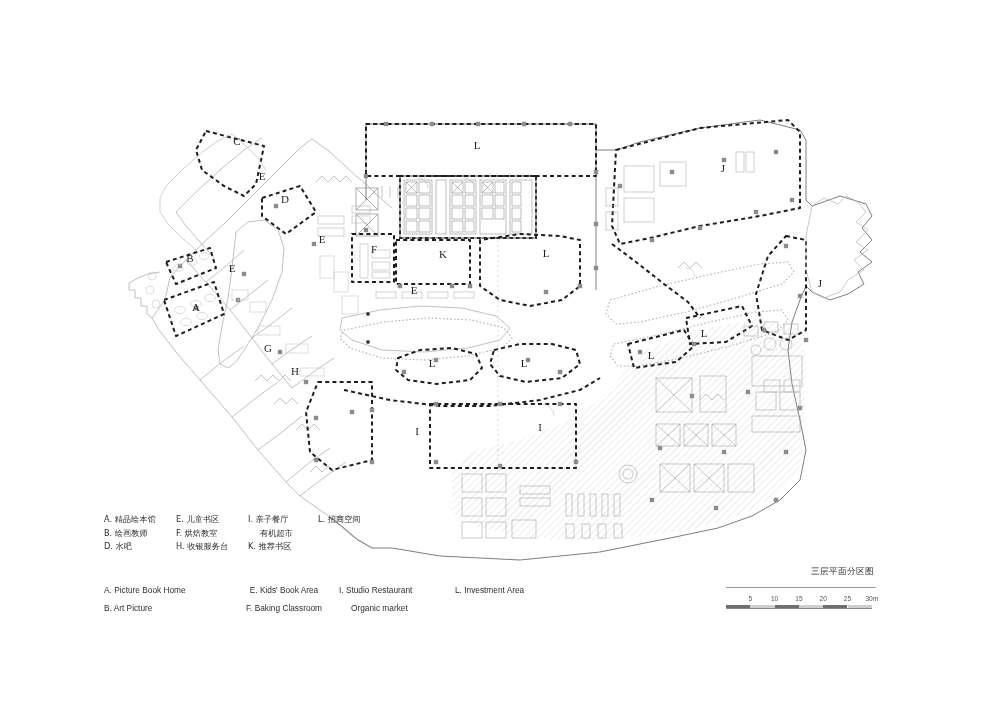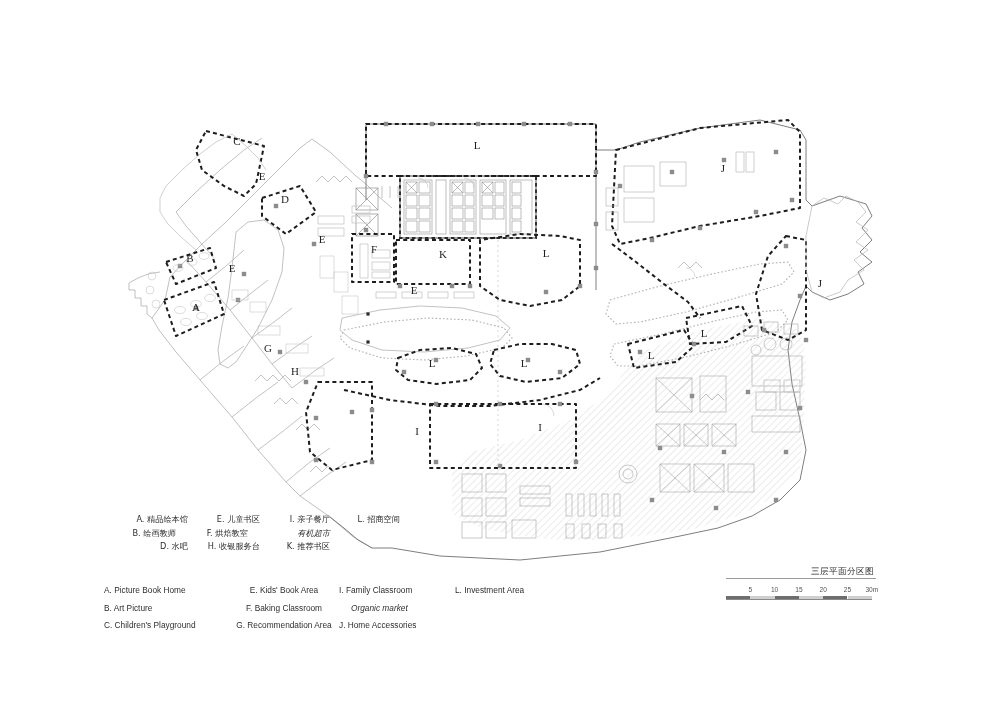--- a/index.html
+++ b/index.html
@@ -39,21 +39,20 @@
     position: absolute;
     white-space: nowrap;
   }
   #legend-cn {
     left: 104px;
     top: 513px;
     font-family: "DejaVu Sans", sans-serif;
     font-size: 8.2px;
     line-height: 13.6px;
     color: #2e2e2e;
-    text-align: right;
   }
   #legend-en {
     left: 104px;
     top: 582px;
     font-family: "Liberation Sans", sans-serif;
     font-size: 8.3px;
     line-height: 17.5px;
     color: #2e2e2e;
   }
   .legend-row {
@@ -69,36 +68,36 @@
   #legend-cn .c1 { width: 72px; }
   #legend-cn .c2 { width: 72px; }
   #legend-cn .c3 { width: 70px; }
   #legend-cn .c4 { width: 70px; }
 
   #legend-en .c1 { width: 125px; }
   #legend-en .c2 { width: 110px; text-align: center; }
   #legend-en .c3 { width: 116px; }
   #legend-en .c4 { width: 110px; }
 
-  .indent { padding-left: 12px; font-style: italic; }
+  .indent { padding-left: 12px; }
 
   
   #title-block {
     position: absolute;
     left: 726px;
     top: 566px;
     width: 150px;
   }
   #plan-title {
     font-family: Liberation Mono, monospace;
     font-size: 8.6px;
     color: #2e2e2e;
     text-align: right;
     padding-right: 2px;
-    padding-bottom: 0;
+    padding-bottom: 9px;
     border-bottom: 0.9px solid #9a9a9a;
     letter-spacing: 0.4px;
   }
   #scale-bar {
     position: relative;
     margin-top: 7px;
     height: 16px;
     width: 146px;
   }
   #scale-ticks {
@@ -569,27 +568,24 @@
     <span class="legend-row">
       <span class="legend-cell c1">B. 绘画教师</span><span class="legend-cell c2">F. 烘焙教室</span><span class="legend-cell c3 indent">有机超市</span><span class="legend-cell c4"></span>
     </span>
     <span class="legend-row">
       <span class="legend-cell c1">D. 水吧</span><span class="legend-cell c2">H. 收银服务台</span><span class="legend-cell c3">K. 推荐书区</span><span class="legend-cell c4"></span>
     </span>
   </div>
 
   <div class="legend" id="legend-en">
     <span class="legend-row">
-      <span class="legend-cell c1">A. Picture Book Home</span><span class="legend-cell c2">E. Kids' Book Area</span><span class="legend-cell c3">I. Family Classroom</span><span class="legend-cell c4">L. Investment Area</span>
+      <span class="legend-cell c1">A. Picture Book Home</span><span class="legend-cell c2">E. Kids' Book Area</span><span class="legend-cell c3">I. Studio Restaurant</span><span class="legend-cell c4">L. Investment Area</span>
     </span>
     <span class="legend-row">
       <span class="legend-cell c1">B. Art Picture</span><span class="legend-cell c2">F. Baking Classroom</span><span class="legend-cell c3 indent">Organic market</span><span class="legend-cell c4"></span>
-    </span>
-    <span class="legend-row">
-      <span class="legend-cell c1">C. Children's Playground</span><span class="legend-cell c2">G. Recommendation Area</span><span class="legend-cell c3">J. Home Accessories</span><span class="legend-cell c4"></span>
     </span>
   </div>
 
   <div id="title-block">
     <div id="plan-title">三层平面分区图</div>
     <div id="scale-bar">
       <div id="scale-ticks">
           <span class="scale-tick" style="left: 24.3px;">5</span>
           <span class="scale-tick" style="left: 48.6px;">10</span>
           <span class="scale-tick" style="left: 72.9px;">15</span>

